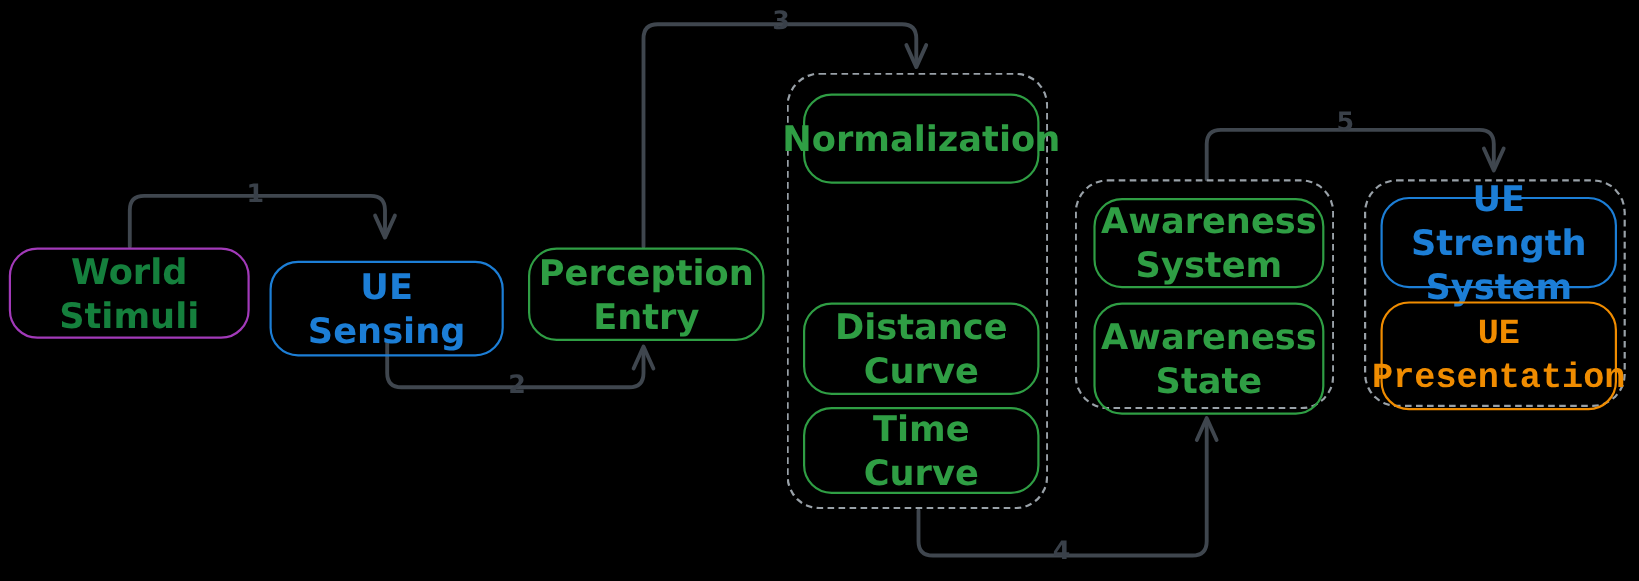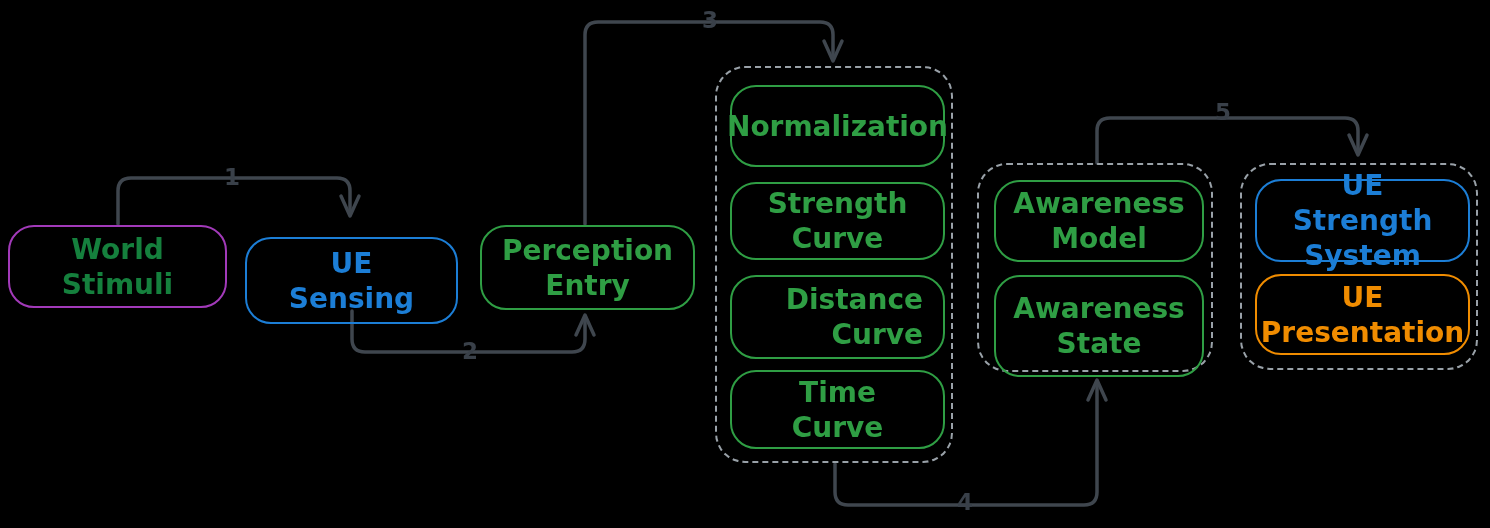--- a/index.html
+++ b/index.html
@@ -31,21 +31,21 @@
   .node {
     position: absolute;
     box-sizing: border-box;
     border: 2.5px solid;
     border-radius: 26px;
     display: flex;
     align-items: center;
     justify-content: center;
     text-align: center;
     font-weight: bold;
-    font-size: 28px;
+    font-size: 32px;
     line-height: 1.25;
     padding: 0 20px;
     background: transparent;
   }
   .node.purple { border-color: #a23ab9; color: #15803d; }
   .node.blue   { border-color: #1c7ed6; color: #1c7ed6; }
   .node.green  { border-color: #2f9e44; color: #2f9e44; }
   .node.orange { border-color: #f08c00; color: #f08c00; }
   .group {
     position: absolute;
@@ -96,42 +96,39 @@
   </div>
 
   <div class="node green" style="left:480px; top:225px; width:215px; height:85px;">
     <span>Perception Entry</span>
   </div>
 
   <div class="group" style="left:715px; top:66px; width:238px; height:397px;">
     <div class="node green" style="left:13px; top:17px; width:215px; height:82px;">
       <span>Normalization</span>
     </div>
-    <div class="node green" style="left:13px; top:114px; width:215px; height:78px;">
-      <span>Strength Curve</span>
-    </div>
-    <div class="node green" style="left:13px; top:207px; width:215px; height:84px;text-align:right;">
+    <div class="node green" style="left:13px; top:207px; width:215px; height:84px;">
       <span>Distance Curve</span>
     </div>
     <div class="node green" style="left:13px; top:302px; width:215px; height:79px;">
       <span>Time Curve</span>
     </div>
   </div>
 
   <div class="group" style="left:977px; top:163px; width:236px; height:209px;">
     <div class="node green" style="left:15px; top:15px; width:210px; height:82px;">
-      <span>Awareness Model</span>
+      <span>Awareness System</span>
     </div>
     <div class="node green" style="left:15px; top:110px; width:210px; height:102px;">
       <span>Awareness State</span>
     </div>
   </div>
 
   <div class="group" style="left:1240px; top:163px; width:238px; height:207px;">
     <div class="node blue" style="left:13px; top:14px; width:215px; height:83px;">
       <span>UE Strength System</span>
     </div>
-    <div class="node orange" style="left:13px; top:109px; width:215px; height:81px;">
+    <div class="node orange" style="left:13px; top:109px; width:215px; height:99px;font-family:Liberation Mono, monospace;">
       <span>UE Presentation</span>
     </div>
   </div>
 
 </div>
 
 </body></html>

